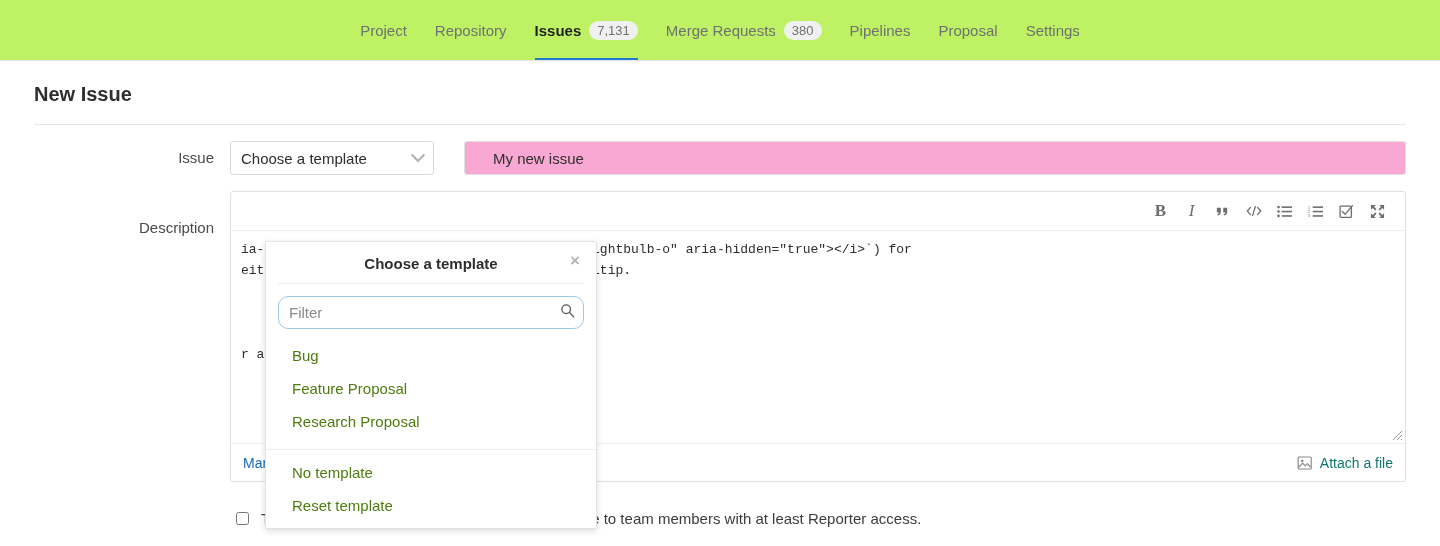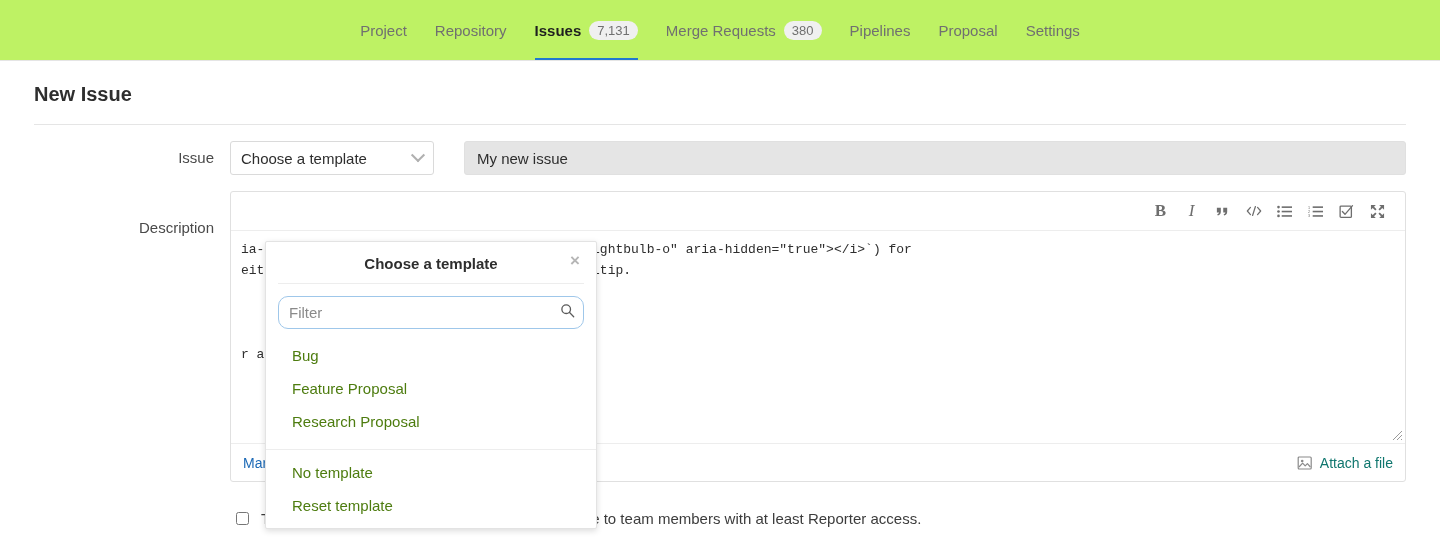--- a/index.html
+++ b/index.html
@@ -103,26 +103,26 @@
     border-bottom: 2px solid #b0b0b0;
     transform: rotate(45deg) translate(-2px,-2px);
   }
 
   .title-input {
     flex: 1 1 auto;
     margin-left: 30px;
     height: 34px;
     border: 1px solid #e0e0e0;
     border-radius: 3px;
-    padding: 0 12px;
+    padding: 0 28px;
     font-size: 15px;
     color: #2e2e2e;
     font-family: "Liberation Sans", sans-serif;
     outline: none;
-    background: #e5e5e5;
+    background: #f9a8d4;
   }
 
   
   .desc-wrap {
     flex: 1 1 auto;
     margin-left: 0;
     border: 1px solid #e0e0e0;
     border-radius: 3px;
     background: #fff;
   }

